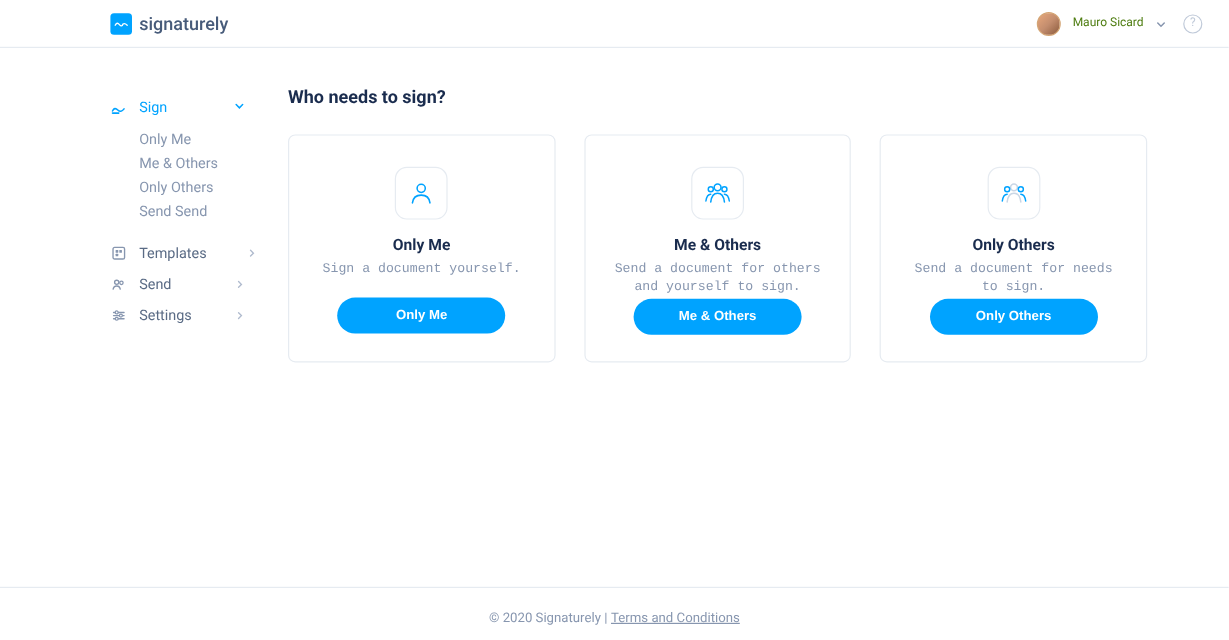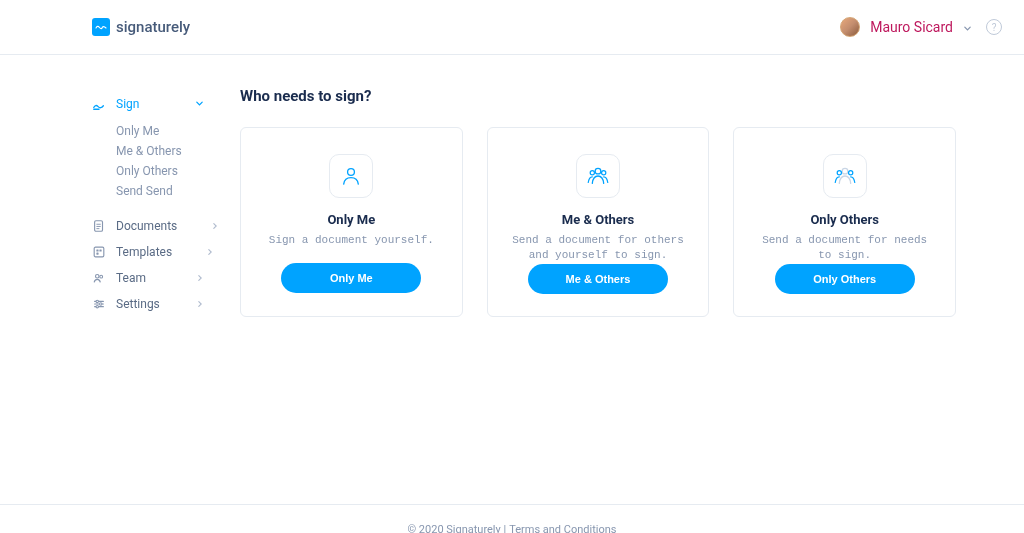--- a/index.html
+++ b/index.html
@@ -5,21 +5,21 @@
   * { box-sizing: border-box; margin: 0; padding: 0; }
   body {
     font-family: -apple-system, BlinkMacSystemFont, "Segoe UI", Roboto, Helvetica, Arial, sans-serif;
     background: #ffffff;
     color: #1a2c4e;
     width: 1024px;
     height: 533px;
     overflow: hidden;
   }
   .header {
-    height: 55px;
+    height: 40px;
     border-bottom: 1px solid #e6ebf1;
     display: flex;
     align-items: center;
     justify-content: space-between;
     padding: 0 22px 0 92px;
   }
   .logo {
     display: flex;
     align-items: center;
     gap: 6px;
@@ -45,22 +45,22 @@
     gap: 10px;
   }
   .avatar {
     width: 20px;
     height: 20px;
     border-radius: 50%;
     background: linear-gradient(135deg, #e8a87c 0%, #c38d6e 50%, #8b5a3c 100%);
     border: 1px solid #d4a574;
   }
   .user-name {
-    font-size: 14px;
-    color: #be185d;
+    font-size: 10px;
+    color: #4d7c0f;
   }
   .chevron-small { color: #8796af; }
   .help-icon {
     width: 16px;
     height: 16px;
     border: 1.2px solid #c0cad9;
     border-radius: 50%;
     display: flex;
     align-items: center;
     justify-content: center;
@@ -229,36 +229,20 @@
       </span>
     </div>
 
     <div class="sub-items">
       <div class="sub-item">Only Me</div>
       <div class="sub-item">Me &amp; Others</div>
       <div class="sub-item">Only Others</div>
       <div class="sub-item">Send Send</div>
     </div>
 
-    <div class="nav-item">
-      <div class="nav-item-left">
-        <span class="nav-icon">
-          <svg viewBox="0 0 16 16">
-              <rect x="3" y="2" width="9" height="12" rx="1.5" stroke="#8796af" stroke-width="1.3" fill="none"></rect>
-              <path d="M5.5 6h4M5.5 8.5h4M5.5 11h2.5" stroke="#8796af" stroke-width="1.1" stroke-linecap="round"></path>
-            </svg>
-        </span>
-        <span>Documents</span>
-      </div>
-      <span class="nav-chevron">
-        <svg width="8" height="8" viewBox="0 0 10 10">
-            <path d="M3.5 2 L6.5 5 L3.5 8" stroke="currentColor" stroke-width="1.4" fill="none" stroke-linecap="round"></path>
-          </svg>
-      </span>
-    </div>
 
     <div class="nav-item">
       <div class="nav-item-left">
         <span class="nav-icon">
           <svg viewBox="0 0 16 16">
               <rect x="2.5" y="2.5" width="11" height="11" rx="1.5" stroke="#8796af" stroke-width="1.3" fill="none"></rect>
               <rect x="5" y="5" width="2.5" height="2.5" fill="#8796af" rx="0.5"></rect>
               <rect x="8.5" y="5" width="2.5" height="2.5" fill="#8796af" rx="0.5"></rect>
               <rect x="5" y="8.5" width="2.5" height="2.5" fill="#8796af" rx="0.5"></rect>
             </svg>
@@ -274,21 +258,21 @@
 
     <div class="nav-item">
       <div class="nav-item-left">
         <span class="nav-icon">
           <svg viewBox="0 0 16 16">
               <circle cx="6" cy="6" r="2" stroke="#8796af" stroke-width="1.3" fill="none"></circle>
               <circle cx="10.5" cy="6.5" r="1.6" stroke="#8796af" stroke-width="1.2" fill="none"></circle>
               <path d="M2.5 13 Q3 9.5 6 9.5 Q9 9.5 9.5 13" stroke="#8796af" stroke-width="1.3" fill="none"></path>
             </svg>
         </span>
-        <span>Team</span>
+        <span>Send</span>
       </div>
       <span class="nav-chevron">
         <svg width="8" height="8" viewBox="0 0 10 10">
             <path d="M3.5 2 L6.5 5 L3.5 8" stroke="currentColor" stroke-width="1.4" fill="none" stroke-linecap="round"></path>
           </svg>
       </span>
     </div>
 
 
     <div class="nav-item">

